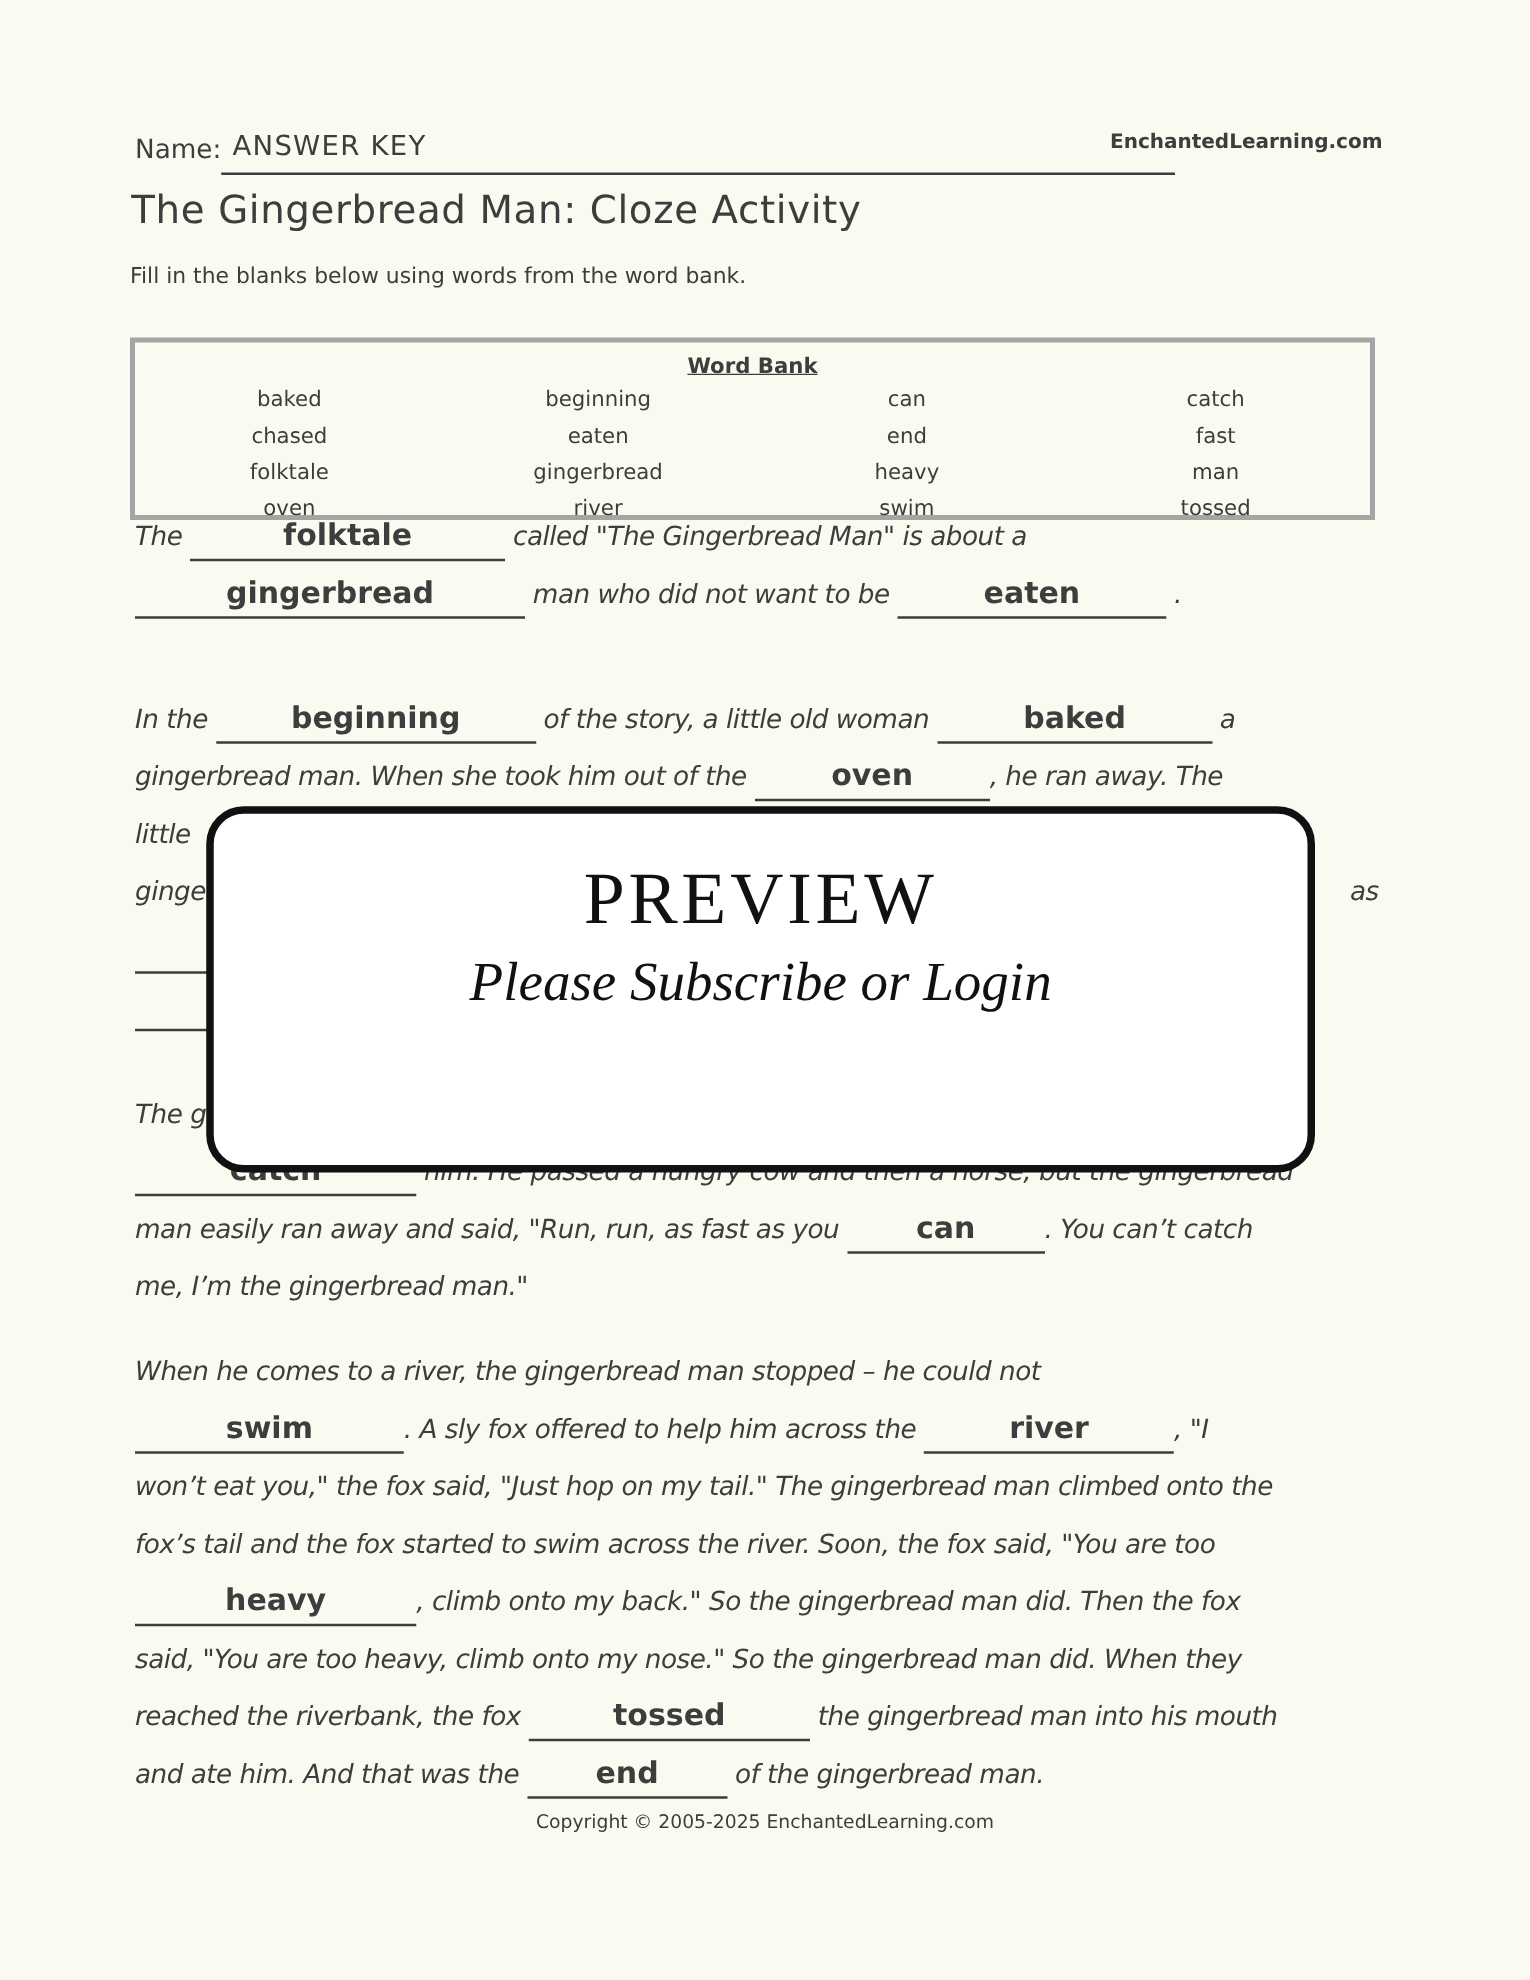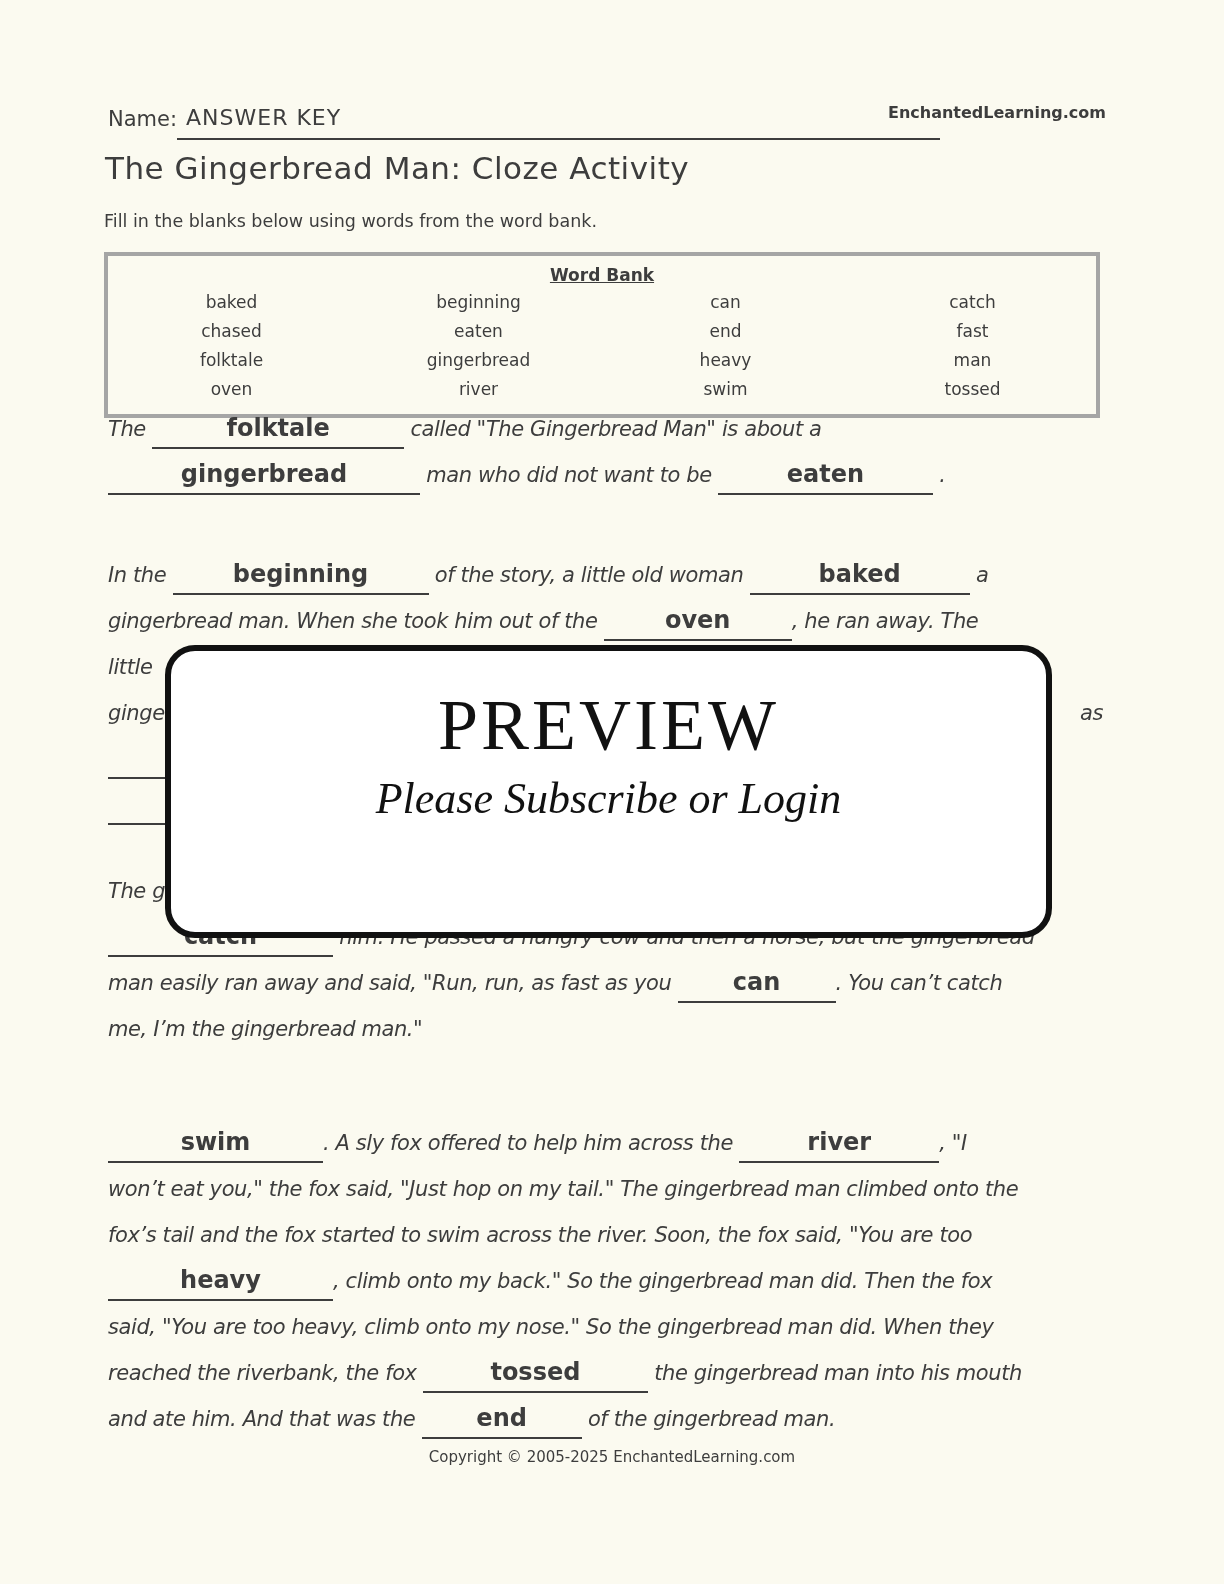--- a/index.html
+++ b/index.html
@@ -13,21 +13,21 @@
   }
   
   .name-label{position:absolute;left:108px;top:107px;font-size:21px;}
   .name-value{position:absolute;left:186px;top:105px;font-size:22px;letter-spacing:1px;}
   .name-line{position:absolute;left:177px;top:138px;width:763px;height:2px;background:#3d3d3d;}
   .site{position:absolute;right:118px;top:103px;font-size:16px;font-weight:bold;}
   .title{position:absolute;left:105px;top:150px;font-size:31px;font-weight:normal;letter-spacing:.5px;}
   .instructions{position:absolute;left:104px;top:211px;font-size:17.5px;}
   
   .wordbank{
-    position:absolute;left:104px;top:252px;width:996px;height:166px;
+    position:absolute;left:104px;top:270px;width:996px;height:146px;
     border:4px solid #a5a5a5;box-sizing:border-box;
   }
   .wb-title{margin-top:9px;text-align:center;font-size:17px;font-weight:bold;text-decoration:underline;}
   .wb-grid{
     display:grid;grid-template-columns:repeat(4,1fr);
     margin-top:7px;row-gap:9px;font-size:17px;text-align:center;
   }
   
   .story{position:absolute;left:0;top:0;width:1224px;height:1584px;}
   .line{
@@ -44,21 +44,21 @@
   .answer{font-size:24px;font-weight:bold;line-height:26px;}
   .frag{line-height:30px;font-style:italic;}
   
   .preview{
     position:absolute;left:165px;top:645px;width:887px;height:293px;
     box-sizing:border-box;background:#ffffff;
     border:6px solid #111111;border-radius:30px;
     z-index:10;text-align:center;
     font-family:"Liberation Serif","DejaVu Serif",serif;color:#111;
   }
-  .preview-heading{margin-top:38px;font-size:72px;line-height:1;letter-spacing:3px;}
+  .preview-heading{margin-top:38px;font-size:59px;line-height:1;letter-spacing:3px;}
   .preview-sub{margin-top:16px;font-size:44px;font-style:italic;line-height:1;}
   
   .footer{position:absolute;left:0;right:0;top:1448px;text-align:center;font-size:15px;}
 </style>
 </head>
 <body>
 
 <div class="page">
 
   <span class="name-label">Name:</span>
@@ -97,20 +97,21 @@
       <div class="line" style="top: 560px;"><span class="frag">In the </span><span class="blank" style="width: 256px;"><span class="answer">beginning</span></span><span class="frag"> of the story, a little old woman </span><span class="blank" style="width: 220px;"><span class="answer">baked</span></span><span class="frag"> a</span></div>
       <div class="line" style="top: 606px;"><span class="frag">gingerbread man. When she took him out of the </span><span class="blank" style="width: 188px;"><span class="answer">oven</span></span><span class="frag">, he ran away. The</span></div>
       <div class="line" style="top: 652px;"><span class="frag">little</span></div>
       <div class="line" style="top: 698px;"><span class="frag">ginge</span><span class="frag" style="position: absolute; left: 948px; margin-left: 24px;">as</span></div>
       <div class="line" style="top: 744px;"><span class="blank" style="width: 230px;"><span class="answer">​</span></span></div>
       <div class="line" style="top: 790px;"><span class="blank" style="width: 230px;"><span class="answer">​</span></span></div>
       <div class="line" style="top: 876px;"><span class="frag">The g</span></div>
       <div class="line" style="top: 922px;"><span class="blank" style="width: 225px;"><span class="answer">catch</span></span><span class="frag"> him. He passed a hungry cow and then a horse, but the gingerbread</span></div>
       <div class="line" style="top: 968px;"><span class="frag">man easily ran away and said, "Run, run, as fast as you </span><span class="blank" style="width: 158px;"><span class="answer">can</span></span><span class="frag">. You can’t catch</span></div>
       <div class="line" style="top: 1014px;"><span class="frag">me, I’m the gingerbread man."</span></div>
+      <div class="line" style="top: 1082px;"><span class="frag">When he comes to a river, the gingerbread man stopped – he could not</span></div>
       <div class="line" style="top: 1128px;"><span class="blank" style="width: 215px;"><span class="answer">swim</span></span><span class="frag">. A sly fox offered to help him across the </span><span class="blank" style="width: 200px;"><span class="answer">river</span></span><span class="frag">, "I</span></div>
       <div class="line" style="top: 1174px;"><span class="frag">won’t eat you," the fox said, "Just hop on my tail." The gingerbread man climbed onto the</span></div>
       <div class="line" style="top: 1220px;"><span class="frag">fox’s tail and the fox started to swim across the river. Soon, the fox said, "You are too</span></div>
       <div class="line" style="top: 1266px;"><span class="blank" style="width: 225px;"><span class="answer">heavy</span></span><span class="frag">, climb onto my back." So the gingerbread man did. Then the fox</span></div>
       <div class="line" style="top: 1312px;"><span class="frag">said, "You are too heavy, climb onto my nose." So the gingerbread man did. When they</span></div>
       <div class="line" style="top: 1358px;"><span class="frag">reached the riverbank, the fox </span><span class="blank" style="width: 225px;"><span class="answer">tossed</span></span><span class="frag"> the gingerbread man into his mouth</span></div>
       <div class="line" style="top: 1404px;"><span class="frag">and ate him. And that was the </span><span class="blank" style="width: 160px;"><span class="answer">end</span></span><span class="frag"> of the gingerbread man.</span></div>
     </div>
 
   <div class="preview">

